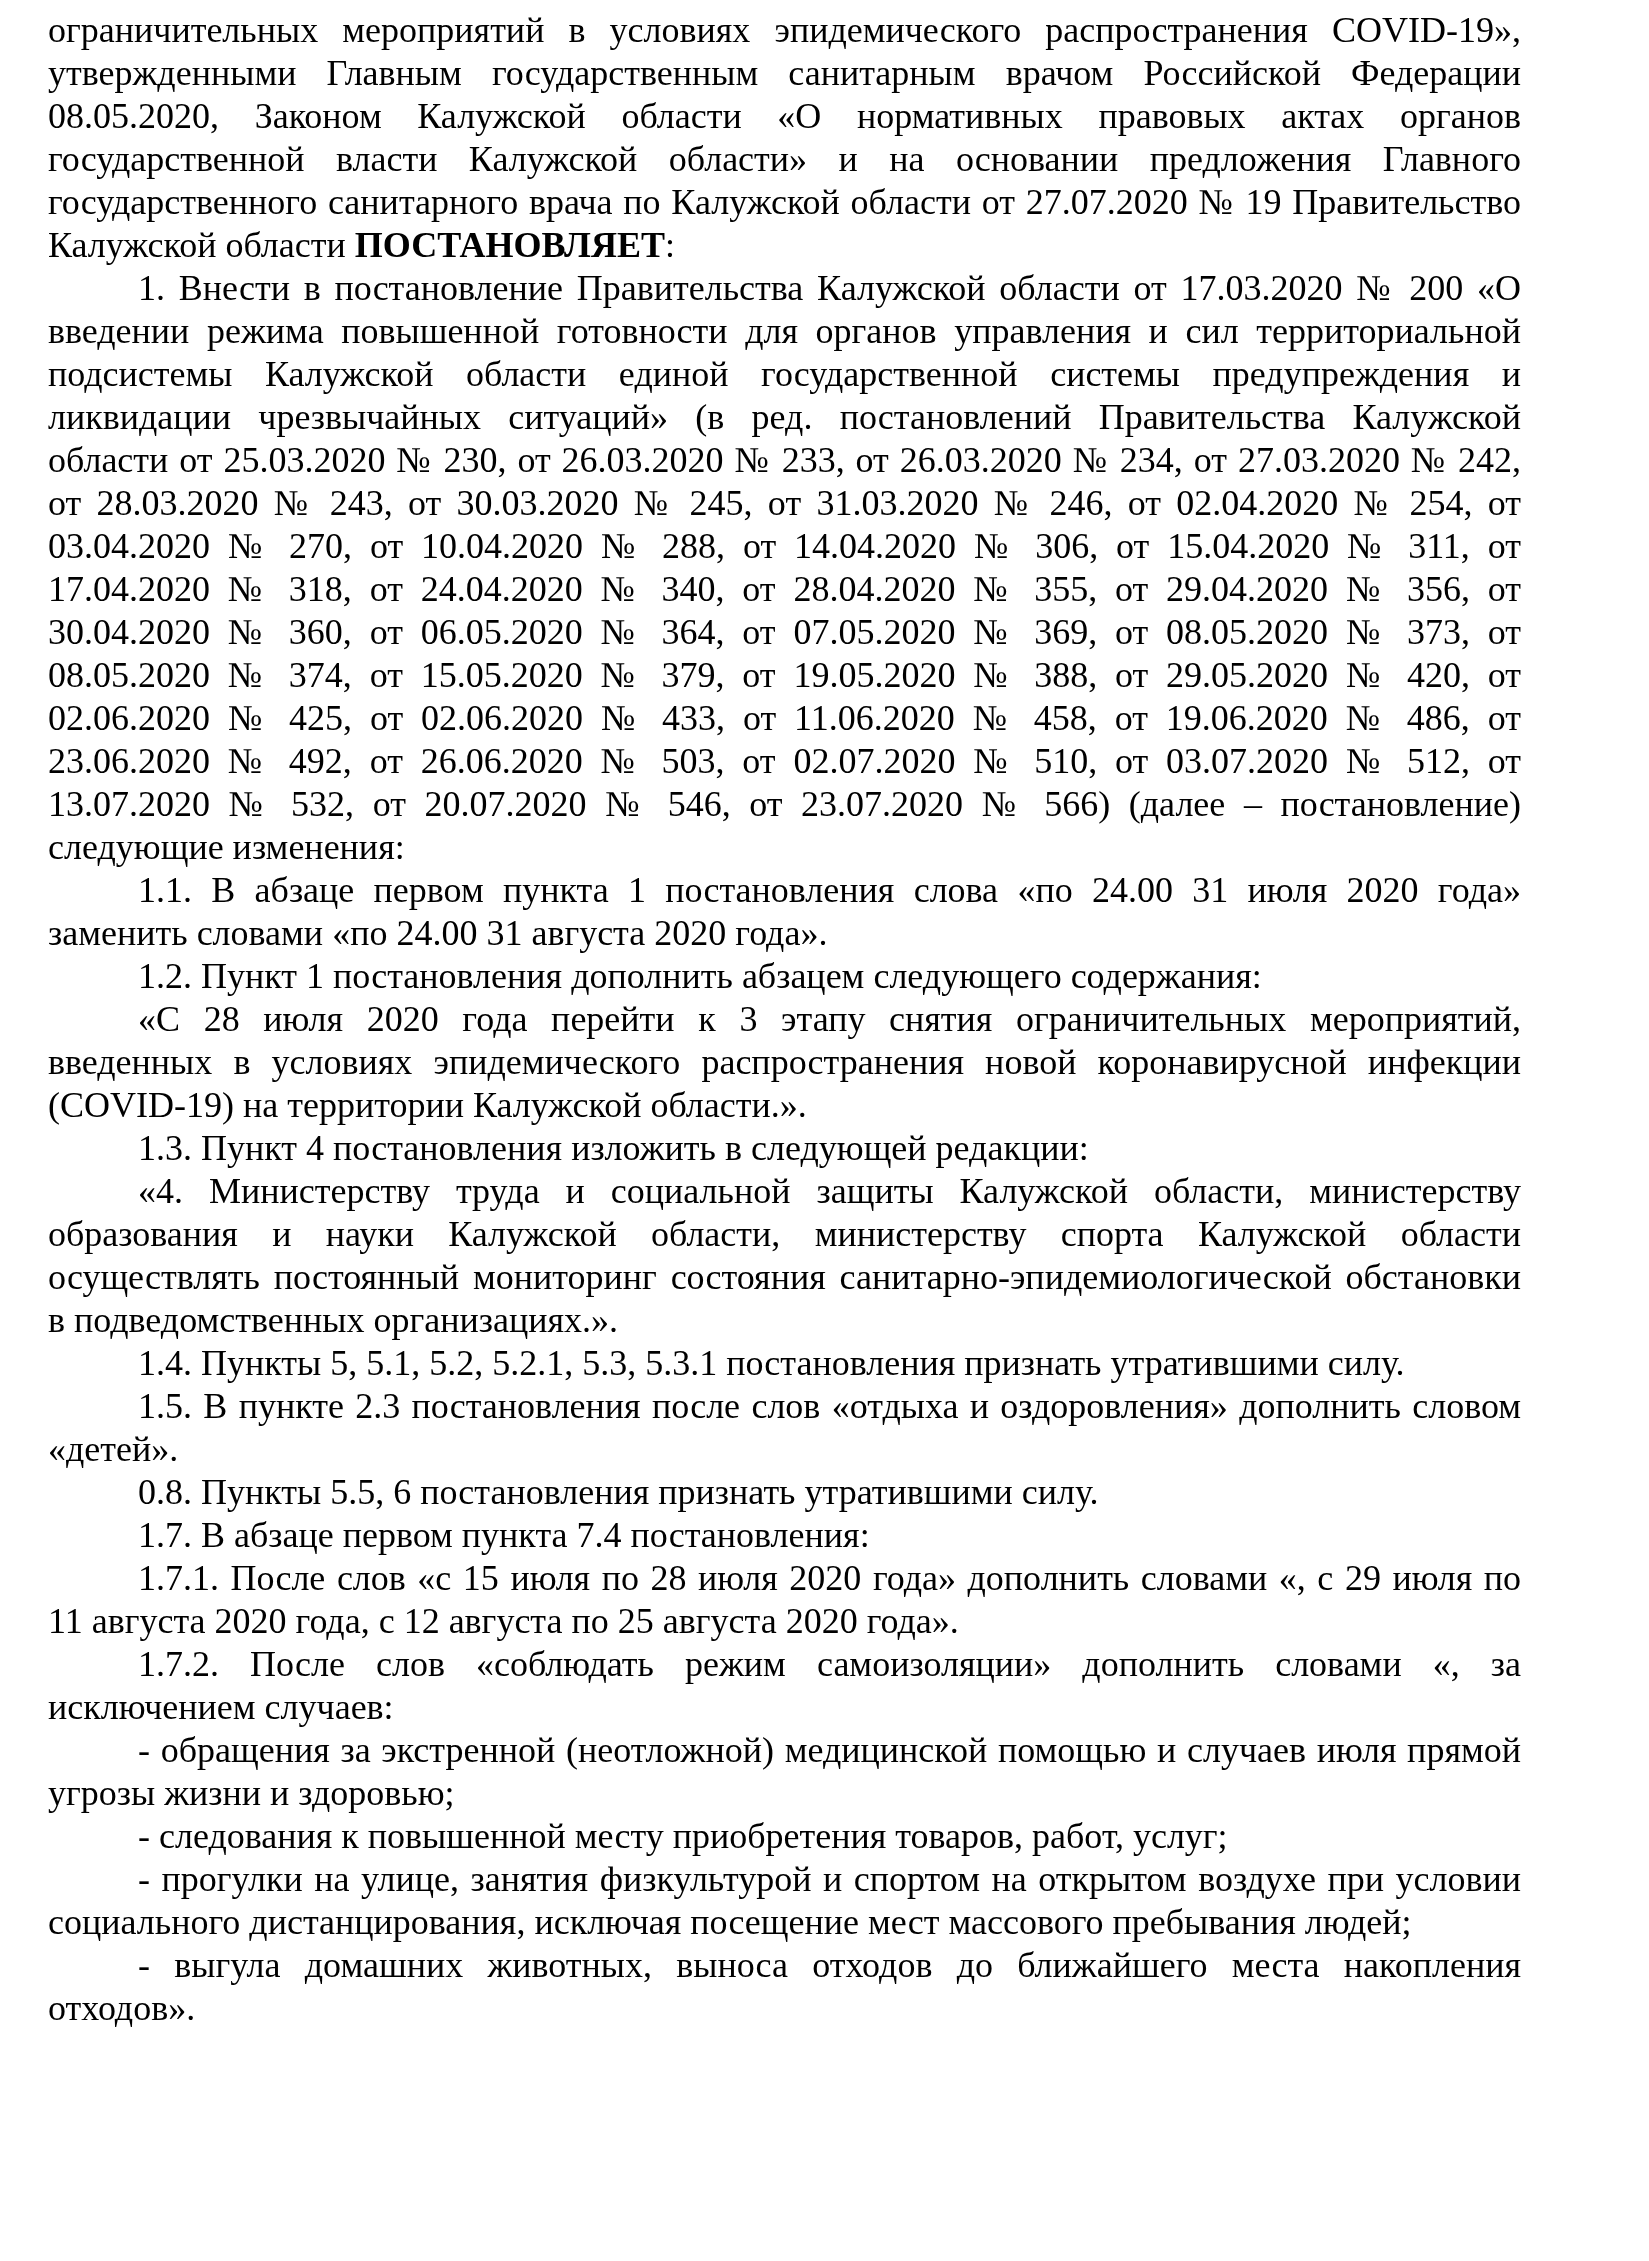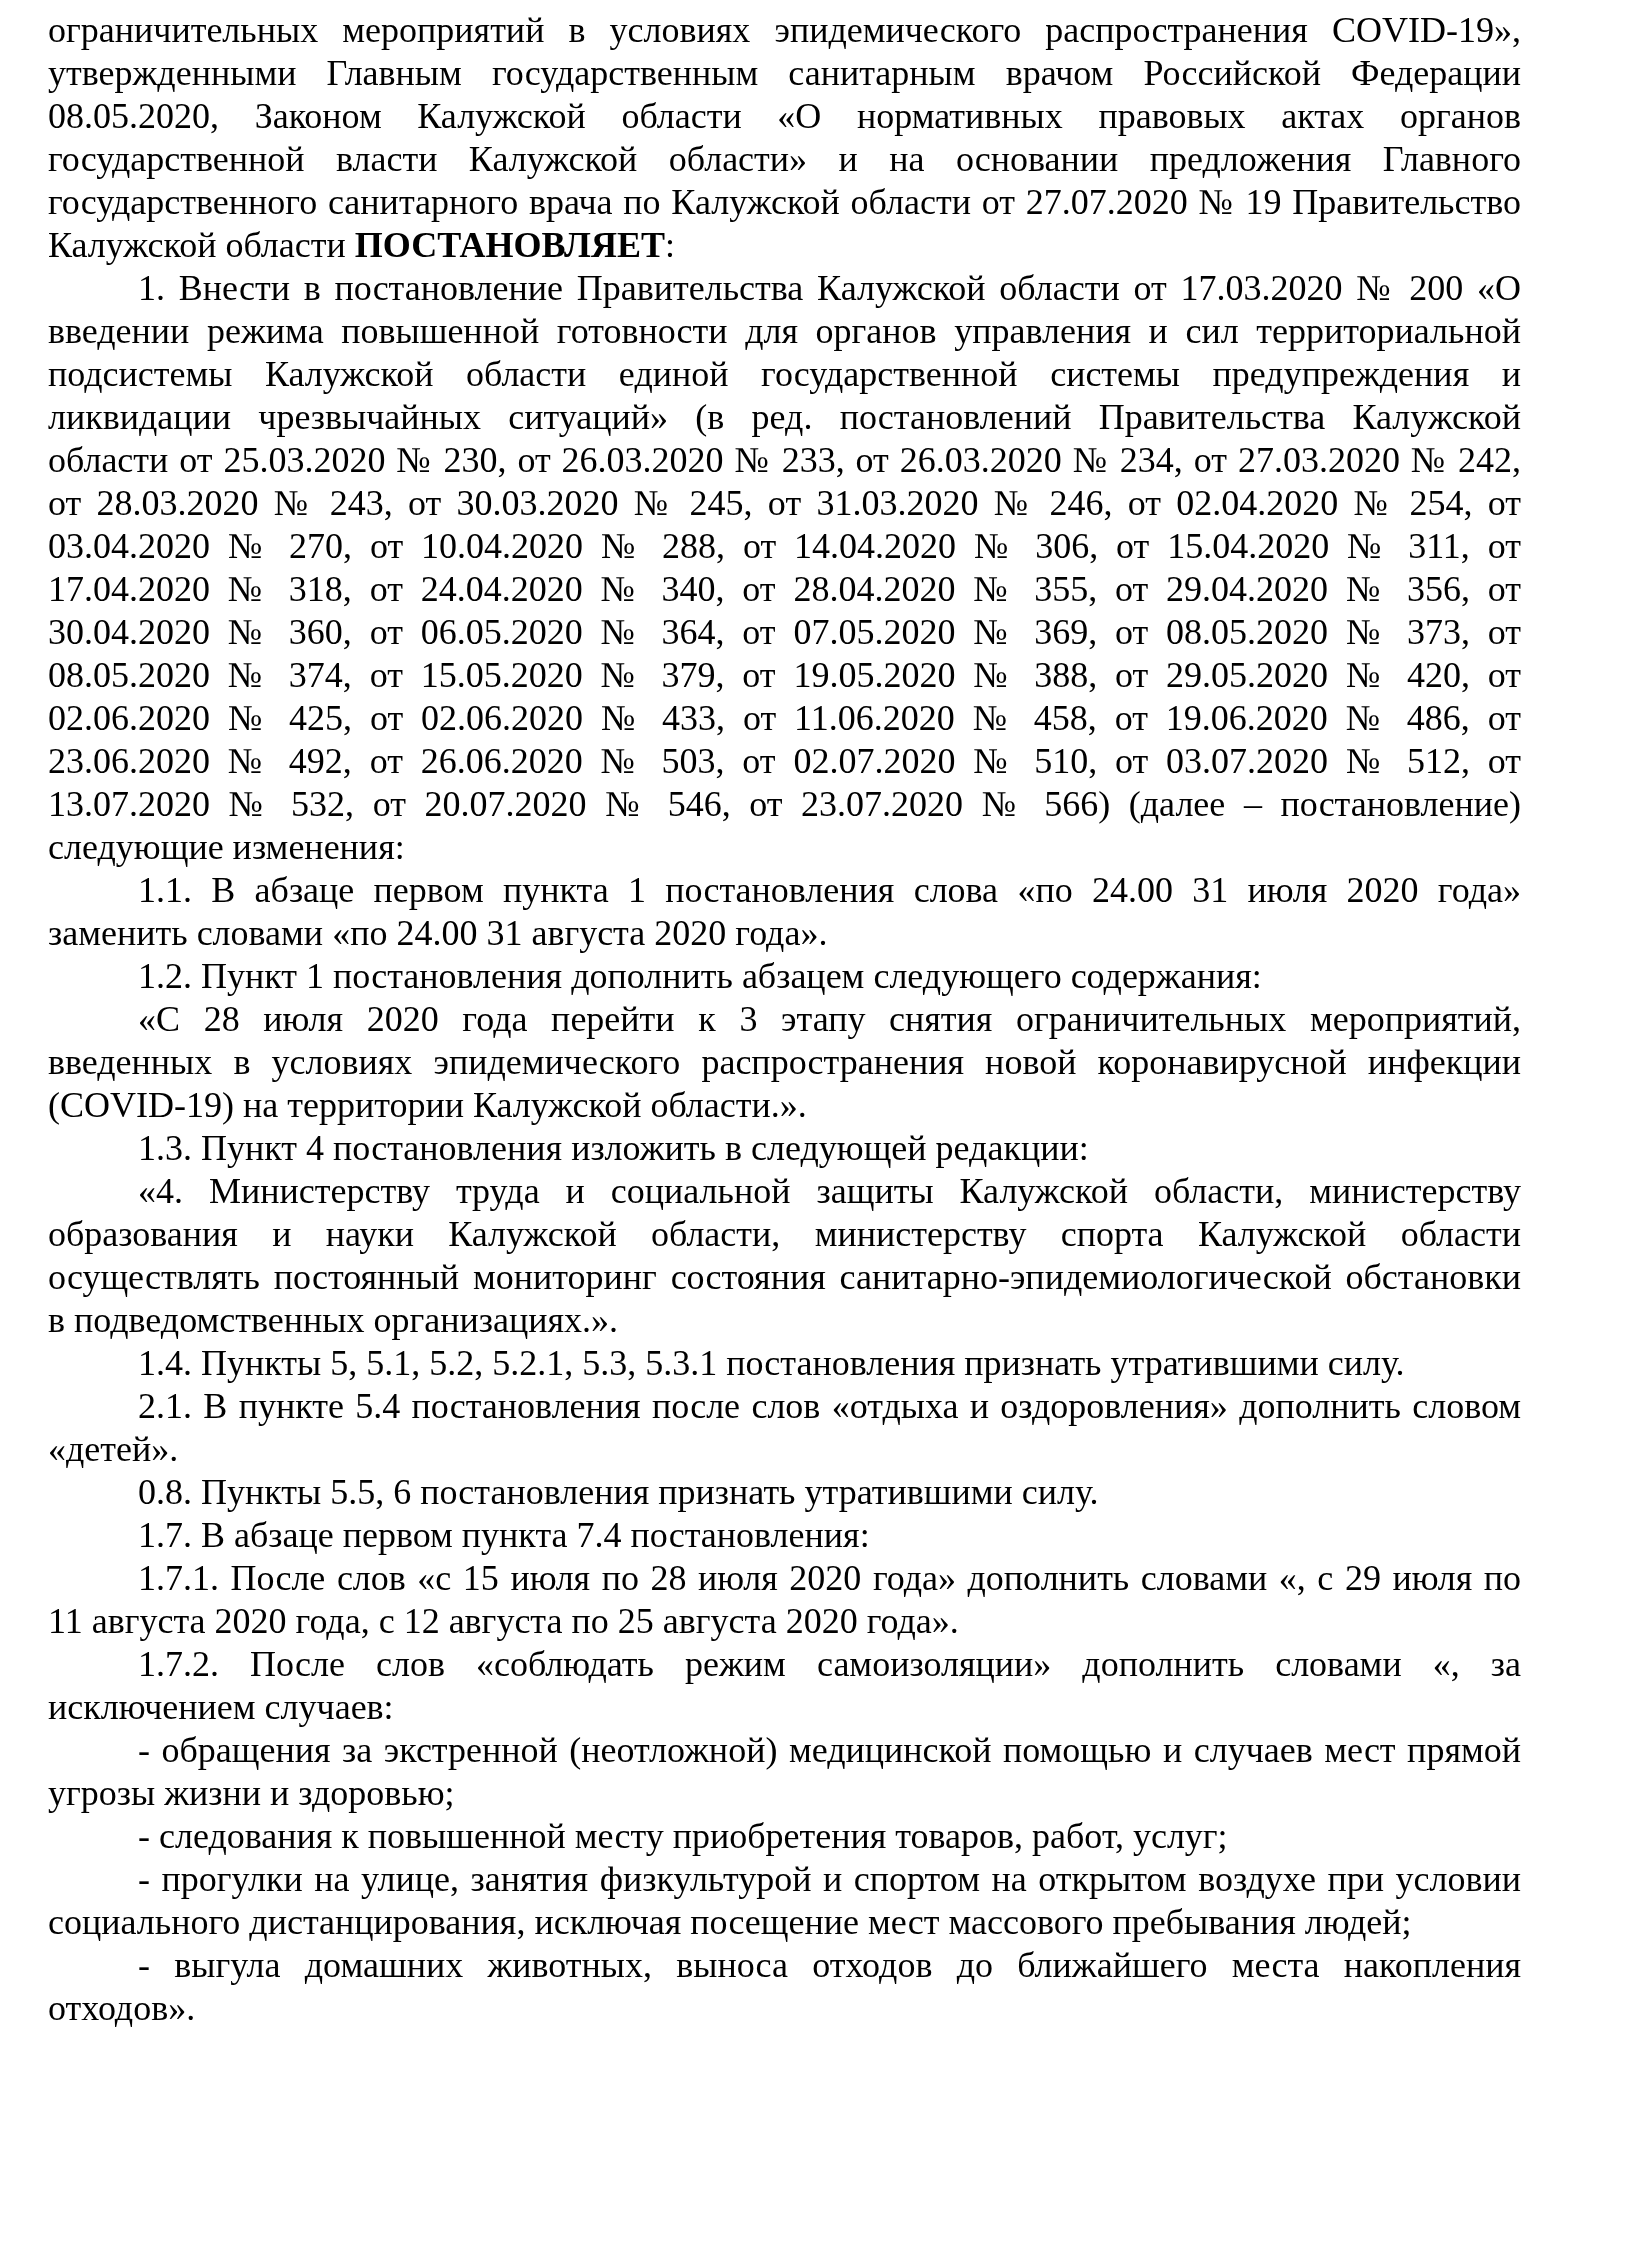--- a/index.html
+++ b/index.html
@@ -19,23 +19,23 @@
 
 <div class="page">
   <p><span>ограничительных мероприятий в условиях эпидемического распространения COVID-19», утвержденными Главным государственным санитарным врачом Российской Федерации 08.05.2020, Законом Калужской области «О нормативных правовых актах органов государственной власти Калужской области» и на основании предложения Главного государственного санитарного врача по Калужской области от 27.07.2020  № 19 Правительство Калужской области </span><b>ПОСТАНОВЛЯЕТ</b><span>:</span></p>
   <p class="ind">1. Внести в постановление Правительства Калужской области от 17.03.2020 № 200 «О введении режима повышенной готовности для органов управления и сил территориальной подсистемы Калужской области единой государственной системы предупреждения и ликвидации чрезвычайных ситуаций» (в ред. постановлений Правительства Калужской области от 25.03.2020 № 230, от 26.03.2020 № 233, от 26.03.2020 № 234, от 27.03.2020 № 242, от 28.03.2020  № 243, от 30.03.2020 № 245, от 31.03.2020 № 246, от 02.04.2020 № 254,   от 03.04.2020   № 270, от 10.04.2020 № 288, от 14.04.2020 № 306, от 15.04.2020  № 311, от 17.04.2020 № 318, от 24.04.2020 № 340, от 28.04.2020 № 355, от 29.04.2020 № 356, от 30.04.2020 № 360, от 06.05.2020 № 364, от 07.05.2020 № 369, от 08.05.2020 № 373, от 08.05.2020 № 374, от 15.05.2020 № 379, от 19.05.2020 № 388, от 29.05.2020 № 420, от 02.06.2020 № 425, от 02.06.2020 № 433, от 11.06.2020 № 458, от 19.06.2020   № 486, от 23.06.2020 № 492, от 26.06.2020 № 503, от 02.07.2020 № 510, от 03.07.2020 № 512, от 13.07.2020 № 532, от 20.07.2020 № 546, от 23.07.2020 № 566) (далее – постановление) следующие изменения:</p>
   <p class="ind">1.1. В абзаце первом пункта 1 постановления слова «по 24.00 31 июля 2020 года» заменить словами «по 24.00 31 августа 2020 года».</p>
   <p class="ind">1.2. Пункт 1 постановления дополнить абзацем следующего содержания:</p>
   <p class="ind">«С   28 июля 2020 года перейти к 3 этапу снятия ограничительных мероприятий, введенных в условиях эпидемического распространения новой коронавирусной инфекции (COVID-19) на территории Калужской области.».</p>
   <p class="ind">1.3. Пункт 4 постановления изложить в следующей редакции:</p>
   <p class="ind">«4. Министерству труда и социальной защиты Калужской области, министерству образования и науки Калужской области, министерству спорта Калужской области осуществлять постоянный мониторинг состояния санитарно-эпидемиологической обстановки в подведомственных организациях.».</p>
   <p class="ind">1.4. Пункты 5, 5.1, 5.2, 5.2.1, 5.3, 5.3.1 постановления признать утратившими силу.</p>
-  <p class="ind">2.1. В пункте 5.4 постановления после слов «отдыха и оздоровления» дополнить словом «детей».</p>
+  <p class="ind">1.5. В пункте 2.3 постановления после слов «отдыха и оздоровления» дополнить словом «детей».</p>
   <p class="ind">0.8. Пункты 5.5, 6 постановления признать утратившими силу.</p>
   <p class="ind">1.7. В абзаце первом пункта 7.4 постановления:</p>
   <p class="ind">1.7.1. После слов «с 15 июля по 28 июля 2020 года» дополнить словами «, с 29 июля по 11 августа 2020 года, с 12 августа по 25 августа 2020 года».</p>
   <p class="ind">1.7.2. После слов «соблюдать режим самоизоляции» дополнить словами «, за исключением случаев:</p>
-  <p class="ind">- обращения за экстренной (неотложной) медицинской помощью и случаев мест прямой угрозы жизни и здоровью;</p>
+  <p class="ind">- обращения за экстренной (неотложной) медицинской помощью и случаев июля прямой угрозы жизни и здоровью;</p>
   <p class="ind">- следования к повышенной месту приобретения товаров, работ, услуг;</p>
   <p class="ind">- прогулки на улице, занятия физкультурой и спортом на открытом воздухе при условии социального дистанцирования, исключая посещение мест массового пребывания людей;</p>
   <p class="ind">- выгула домашних животных, выноса отходов до ближайшего места накопления отходов».</p>
 </div>
 
 
 </body></html>

